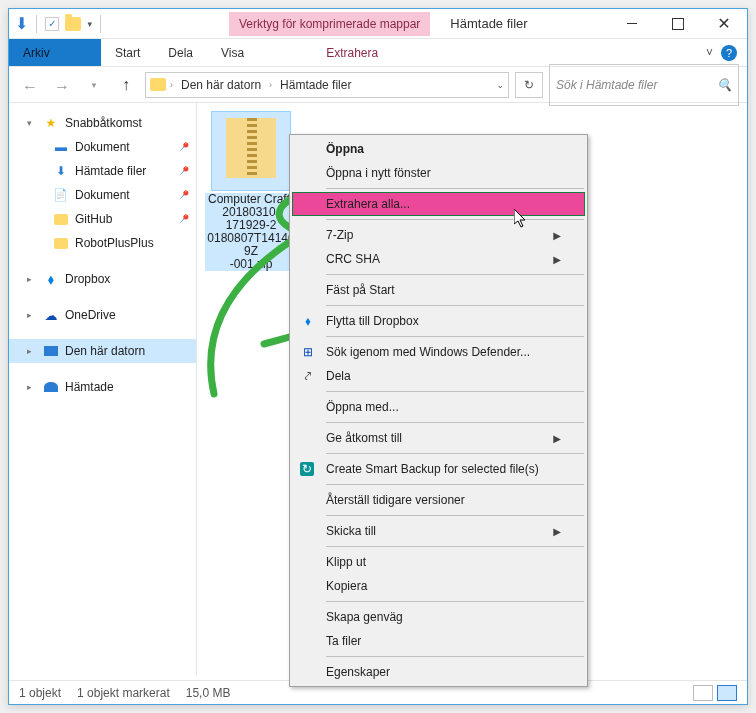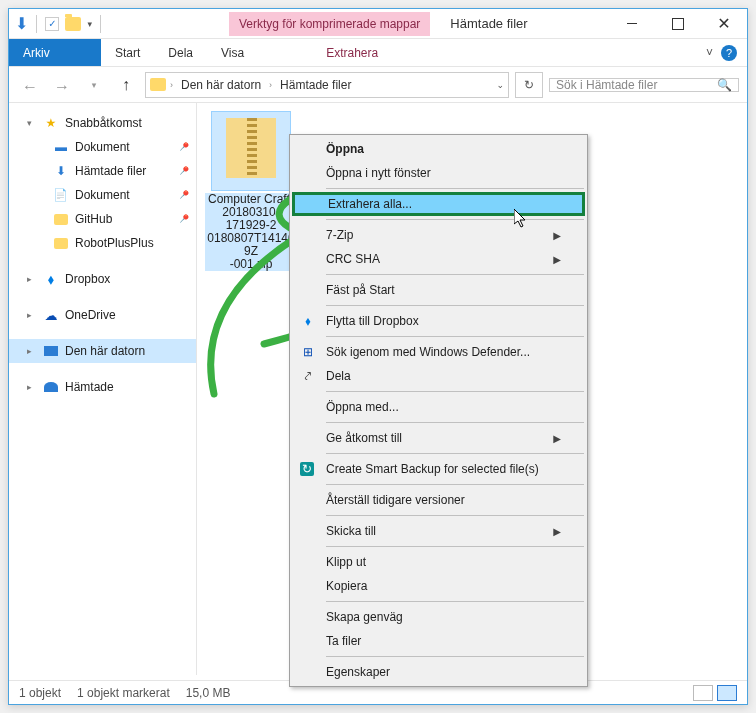--- a/index.html
+++ b/index.html
@@ -19,36 +19,36 @@
 .window-title { margin-left: 20px; color: #333; font-size: 13px; }
 .win-controls { margin-left: auto; display: flex; }
 .win-controls div { width: 46px; height: 30px; display: flex; align-items: center; justify-content: center; color: #333; }
 .win-controls .minimize::before { content:""; width:10px; height:1px; background:#333; }
 .win-controls .maximize::before { content:""; width:10px; height:10px; border:1px solid #333; }
 .win-controls .close { font-size: 16px; }
 
 
 .ribbon { height: 28px; display: flex; align-items: stretch; background: #fff; border-bottom: 1px solid #e5e5e5; }
 .ribbon .tab { padding: 0 14px; display: flex; align-items: center; color: #333; }
-.ribbon .tab.file { background: #1979ca; color: #ffffff; }
+.ribbon .tab.file { background: #1979ca; color: #0f172a; }
 .ribbon .tab.context { margin-left: 54px; color: #8a2a4a; }
 .ribbon .expand { margin-left: auto; display:flex; align-items:center; gap:8px; padding-right:10px; color:#555; }
 .ribbon .help { width:16px; height:16px; border-radius:50%; background:#1979ca; color:#fff; display:flex; align-items:center; justify-content:center; font-size:11px; }
 
 
 .addressbar { height: 36px; display: flex; align-items: center; gap: 6px; padding: 4px 8px; border-bottom: 1px solid #e5e5e5; }
 .nav-btn { width: 26px; height: 26px; display: flex; align-items: center; justify-content: center; color: #999; font-size: 16px; }
 .nav-btn.enabled { color: #333; }
 .address { flex: 1; height: 26px; border: 1px solid #ccc; display: flex; align-items: center; padding: 0 4px; gap: 4px; }
 .address .folder-small { width: 16px; height: 13px; background: #ffd96a; border-radius: 2px; }
 .address .crumb { padding: 0 4px; color: #333; }
 .address .sep { color: #888; font-size: 9px; }
 .address .drop { margin-left: auto; color: #555; font-size: 9px; }
 .refresh { width: 28px; height: 26px; border: 1px solid #ccc; display: flex; align-items: center; justify-content: center; color: #555; }
-.search { width: 190px; height: 14px; border: 1px solid #ccc; display: flex; align-items: center; padding: 0 6px; color: #888; }
+.search { width: 190px; height: 42px; border: 1px solid #ccc; display: flex; align-items: center; padding: 0 6px; color: #888; font-style: italic; }
 .search .mag { margin-left: auto; color: #555; }
 
 
 .body { display: flex; height: 572px; }
 .nav { width: 188px; border-right: 1px solid #e5e5e5; padding: 8px 0; overflow: hidden; }
 .nav-item { display: flex; align-items: center; height: 24px; padding: 0 6px 0 18px; gap: 6px; color: #222; white-space: nowrap; }
 .nav-item.selected { background: #cce8ff; }
 .nav-item .chev { width: 10px; color: #777; font-size: 9px; }
 .nav-item .icon { width: 16px; height: 16px; display: flex; align-items: center; justify-content: center; }
 .nav-item.indent { padding-left: 44px; }
@@ -68,21 +68,21 @@
 .file { width: 92px; text-align: center; }
 .file .thumb { width: 80px; height: 80px; margin: 0 auto 2px; background: #cce8ff; border: 1px solid #99d1ff; position: relative; }
 .file .thumb::after { content:""; position:absolute; top:6px; left:14px; width:50px; height:60px; background:#f6d98a; }
 .file .zipper { position:absolute; top:6px; left:35px; width:10px; height:60px; background:repeating-linear-gradient(#b8933a 0 3px,#f6d98a 3px 6px); z-index:1; }
 .file .name { font-size: 11px; line-height: 13px; color: #222; word-wrap: break-word; }
 .file .name.sel { background: #cce8ff; }
 
 
 .ctx { position: absolute; left: 280px; top: 125px; width: 299px; background: #f0f0f0; border: 1px solid #a0a0a0; box-shadow: 2px 2px 4px rgba(0,0,0,0.25); padding: 2px; z-index: 10; }
 .ctx-item { height: 24px; display: flex; align-items: center; padding: 0 24px 0 34px; color: #222; position: relative; white-space: nowrap; }
-.ctx-item.highlight { background: #7dd3fc; border: 3px solid #15803d; padding: 0 23px 0 33px; }
+.ctx-item.highlight { background: #ec4899; border: 1px solid #15803d; padding: 0 23px 0 33px; }
 .ctx-item .arrow { margin-left: auto; font-size: 10px; color: #444; }
 .ctx-item .ico { position: absolute; left: 8px; width: 16px; height: 16px; display: flex; align-items: center; justify-content: center; font-size: 12px; }
 .ctx-sep { height: 1px; background: #c0c0c0; margin: 3px 1px 3px 34px; }
 .ctx .bold { font-weight: 600; }
 
 
 .cursor { position: absolute; left: 505px; top: 200px; z-index: 20; pointer-events: none; }
 .cursor svg { width: 16px; height: 20px; }
 
 

